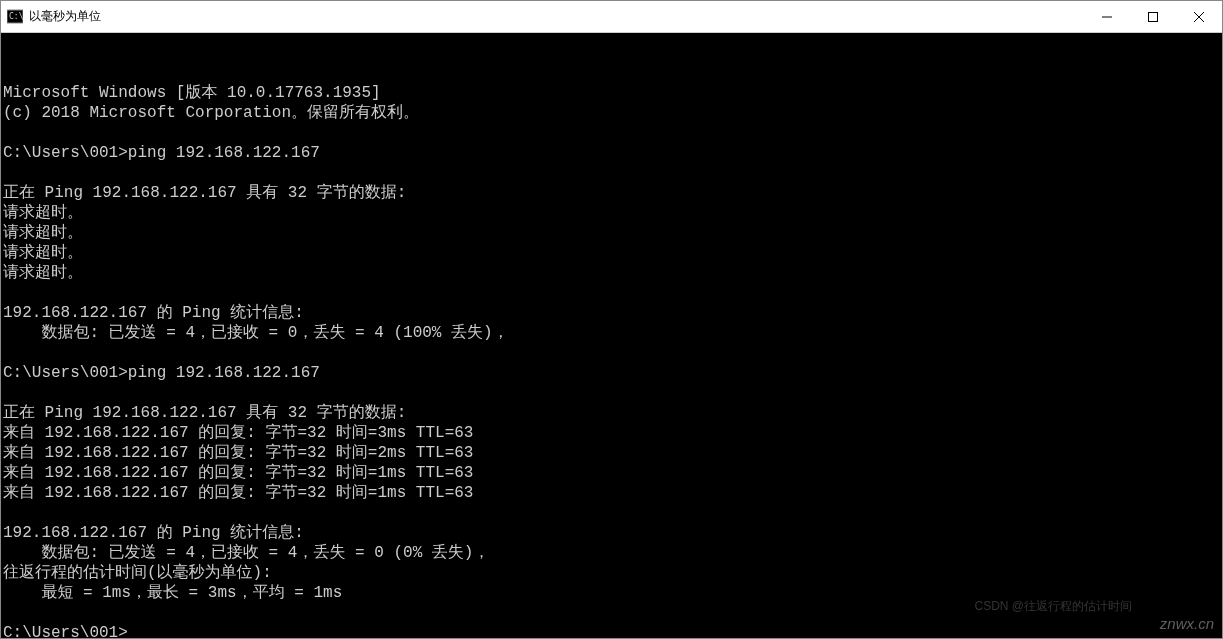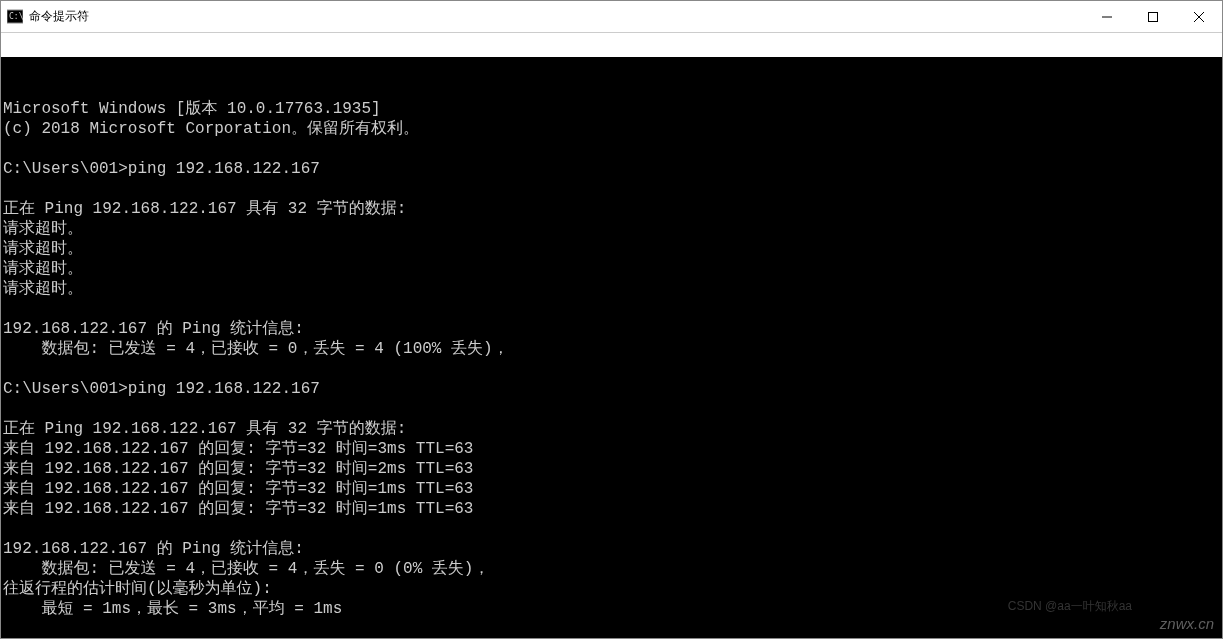--- a/index.html
+++ b/index.html
@@ -64,25 +64,24 @@
       color: #000;
       cursor: pointer;
     }
     .terminal {
       flex: 1;
       background: #000000;
       color: #cccccc;
       font-family: "NSimSun", "SimSun", "Consolas", "Courier New", monospace;
       font-size: 16px;
       line-height: 20px;
-      padding: 2px 0 0 2px;
+      padding: 10px 0 0 2px;
       white-space: pre;
       overflow: hidden;
       position: relative;
-      margin-top: 24px;
     }
     .terminal-line {
       min-height: 20px;
     }
     .cursor {
       display: inline-block;
       width: 9px;
       height: 3px;
       background: #cccccc;
       vertical-align: bottom;
@@ -119,21 +118,21 @@
 <body>
 
 <div class="window">
   <div class="titlebar">
     <span class="titlebar-icon">
       <svg viewBox="0 0 16 16">
         <rect x="0" y="1" width="16" height="13" fill="#000" stroke="#888" stroke-width="1"></rect>
         <text x="2" y="10" font-size="8" fill="#ccc" font-family="monospace">C:\</text>
       </svg>
     </span>
-    <span class="titlebar-text">命令提示符</span>
+    <span class="titlebar-text">以毫秒为单位</span>
     <div class="titlebar-controls">
       <div class="titlebar-btn">
         <svg width="10" height="10" viewBox="0 0 10 10">
             <line x1="0" y1="5" x2="10" y2="5" stroke="#000" stroke-width="1"></line>
           </svg>
       </div>
       <div class="titlebar-btn">
         <svg width="10" height="10" viewBox="0 0 10 10">
             <rect x="0.5" y="0.5" width="9" height="9" fill="none" stroke="#000" stroke-width="1"></rect>
           </svg>
@@ -141,16 +140,16 @@
       <div class="titlebar-btn close">
         <svg width="10" height="10" viewBox="0 0 10 10">
             <line x1="0" y1="0" x2="10" y2="10" stroke="#000" stroke-width="1"></line>
             <line x1="10" y1="0" x2="0" y2="10" stroke="#000" stroke-width="1"></line>
           </svg>
       </div>
     </div>
   </div>
   <div class="terminal">
     <div id="terminal-lines"><div class="terminal-line">Microsoft Windows [版本 10.0.17763.1935]</div><div class="terminal-line">(c) 2018 Microsoft Corporation。保留所有权利。</div><div class="terminal-line"></div><div class="terminal-line">C:\Users\001&gt;ping 192.168.122.167</div><div class="terminal-line"></div><div class="terminal-line">正在 Ping 192.168.122.167 具有 32 字节的数据:</div><div class="terminal-line">请求超时。</div><div class="terminal-line">请求超时。</div><div class="terminal-line">请求超时。</div><div class="terminal-line">请求超时。</div><div class="terminal-line"></div><div class="terminal-line">192.168.122.167 的 Ping 统计信息:</div><div class="terminal-line">    数据包: 已发送 = 4，已接收 = 0，丢失 = 4 (100% 丢失)，</div><div class="terminal-line"></div><div class="terminal-line">C:\Users\001&gt;ping 192.168.122.167</div><div class="terminal-line"></div><div class="terminal-line">正在 Ping 192.168.122.167 具有 32 字节的数据:</div><div class="terminal-line">来自 192.168.122.167 的回复: 字节=32 时间=3ms TTL=63</div><div class="terminal-line">来自 192.168.122.167 的回复: 字节=32 时间=2ms TTL=63</div><div class="terminal-line">来自 192.168.122.167 的回复: 字节=32 时间=1ms TTL=63</div><div class="terminal-line">来自 192.168.122.167 的回复: 字节=32 时间=1ms TTL=63</div><div class="terminal-line"></div><div class="terminal-line">192.168.122.167 的 Ping 统计信息:</div><div class="terminal-line">    数据包: 已发送 = 4，已接收 = 4，丢失 = 0 (0% 丢失)，</div><div class="terminal-line">往返行程的估计时间(以毫秒为单位):</div><div class="terminal-line">    最短 = 1ms，最长 = 3ms，平均 = 1ms</div><div class="terminal-line"></div><div class="terminal-line">C:\Users\001&gt;<span class="cursor"></span></div></div>
-    <div class="watermark2">CSDN @aa一叶知秋aa</div>
+    <div class="watermark2">CSDN @往返行程的估计时间</div>
     <div class="watermark">znwx.cn</div>
   </div>
 </div>
 
 </body></html>

